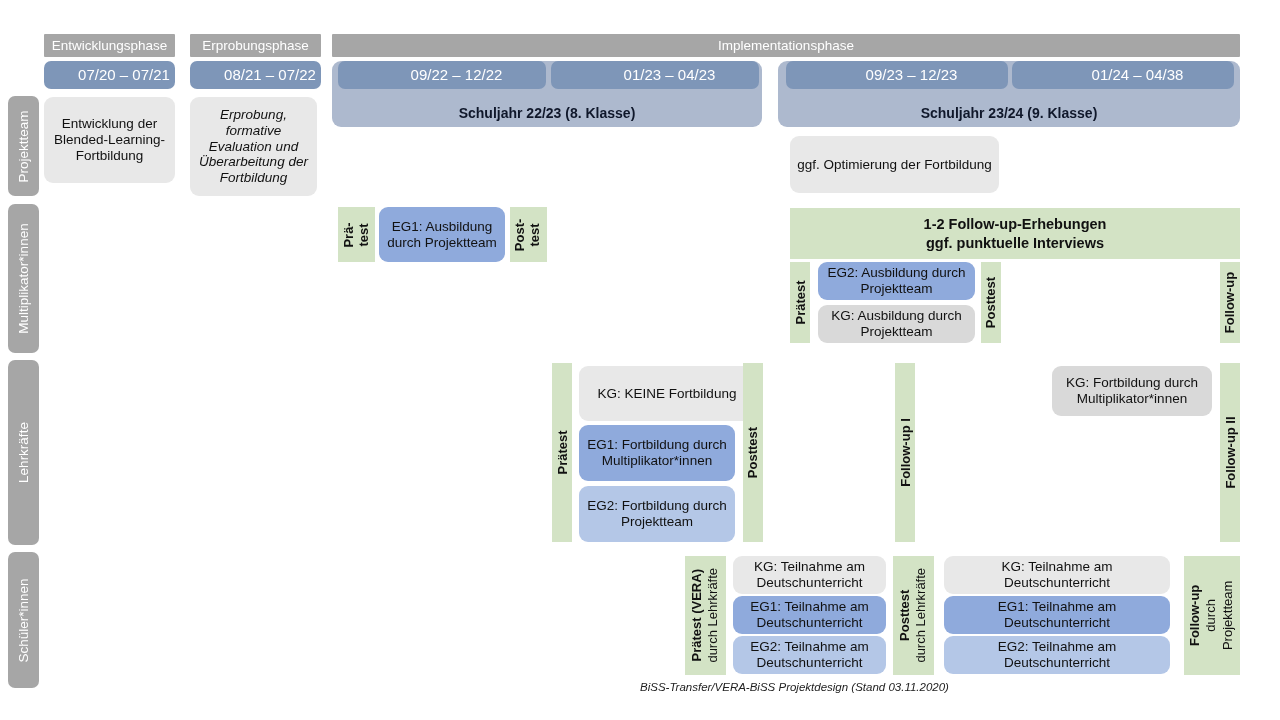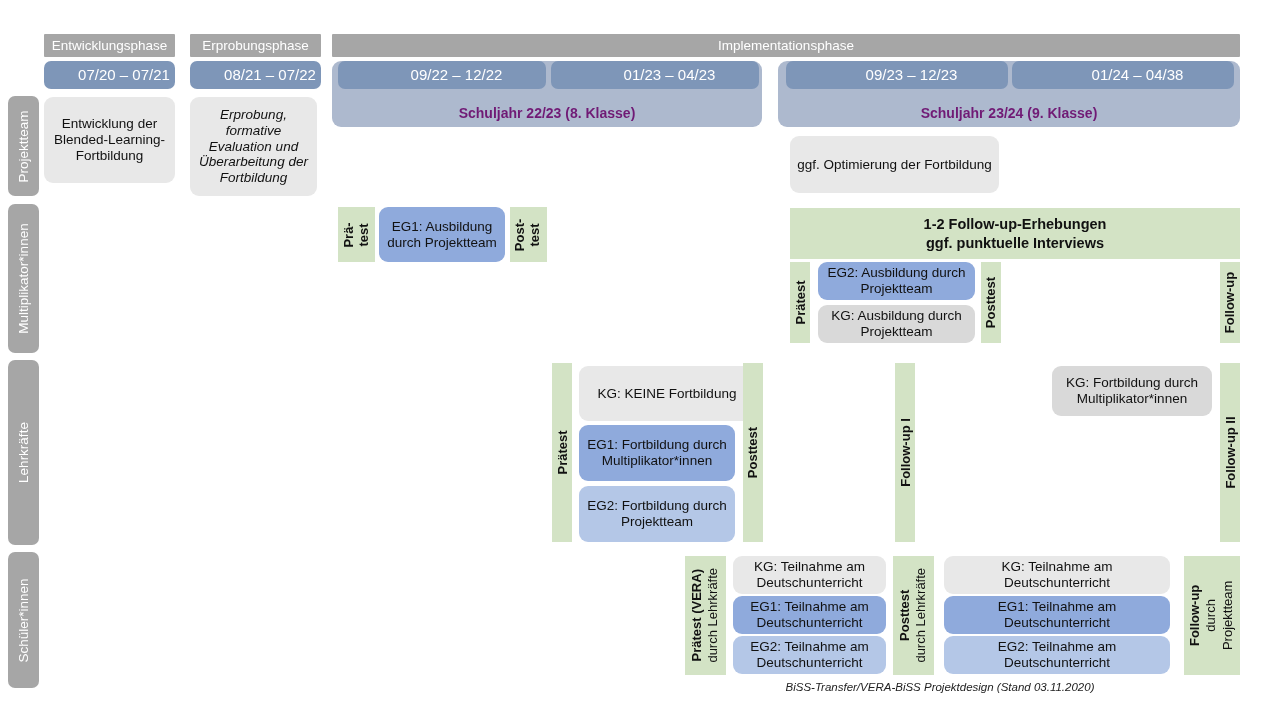--- a/index.html
+++ b/index.html
@@ -26,21 +26,21 @@
 
   
   .datechip{
     background:#7e96b8;color:#ffffff;font-size:15px;
     border-radius:7px;
     padding-left:29px;
   }
 
   
   .yearband{
-    background:#adb9ce;color:#701a75;font-size:14px;font-weight:bold;
+    background:#adb9ce;color:#0f172a;font-size:14px;font-weight:bold;
     border-radius:9px;
   }
   .yearband .yb-label{position:absolute;left:0;right:0;bottom:6px;text-align:center;}
 
   
   .rolerail{
     background:#a6a6a6;border-radius:7px;
     color:#ffffff;font-size:13.5px;
     display:flex;align-items:center;justify-content:center;
   }
@@ -75,21 +75,21 @@
   }
 
   
   .greenbanner{
     background:#d3e3c5;color:#111;font-size:14.5px;font-weight:bold;
     display:flex;align-items:center;justify-content:center;text-align:center;
     line-height:1.3;
   }
 
   .footer{
-    font-size:11.5px;font-style:italic;color:#222;text-align:center;
+    font-size:11.5px;font-style:italic;color:#222;text-align:left;
     white-space:nowrap;
   }
 </style>
 </head>
 <body>
 
 <div id="canvas">
 
   <div class="abs box phase" style="left:44px;top:34px;width:131px;height:23px;">
     <span>Entwicklungsphase</span>

